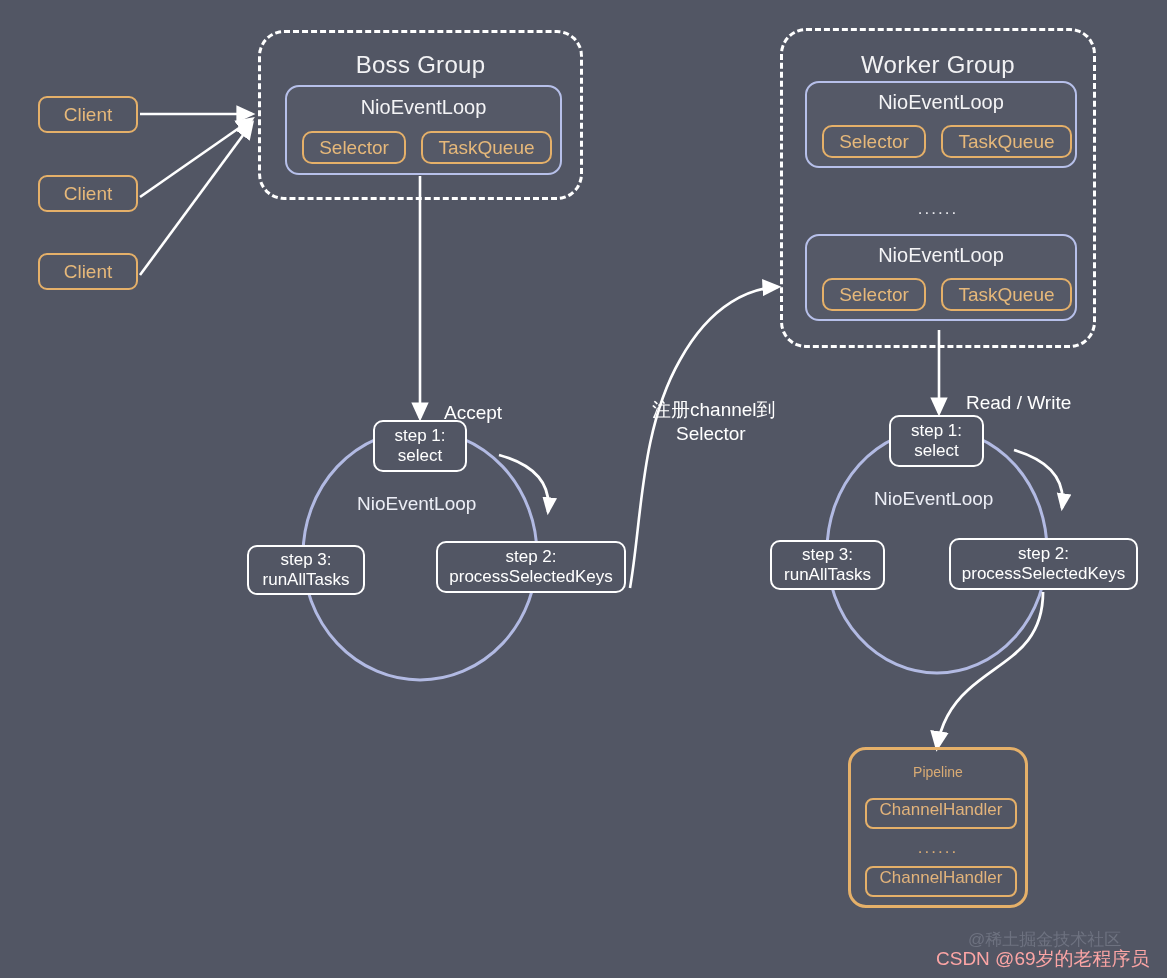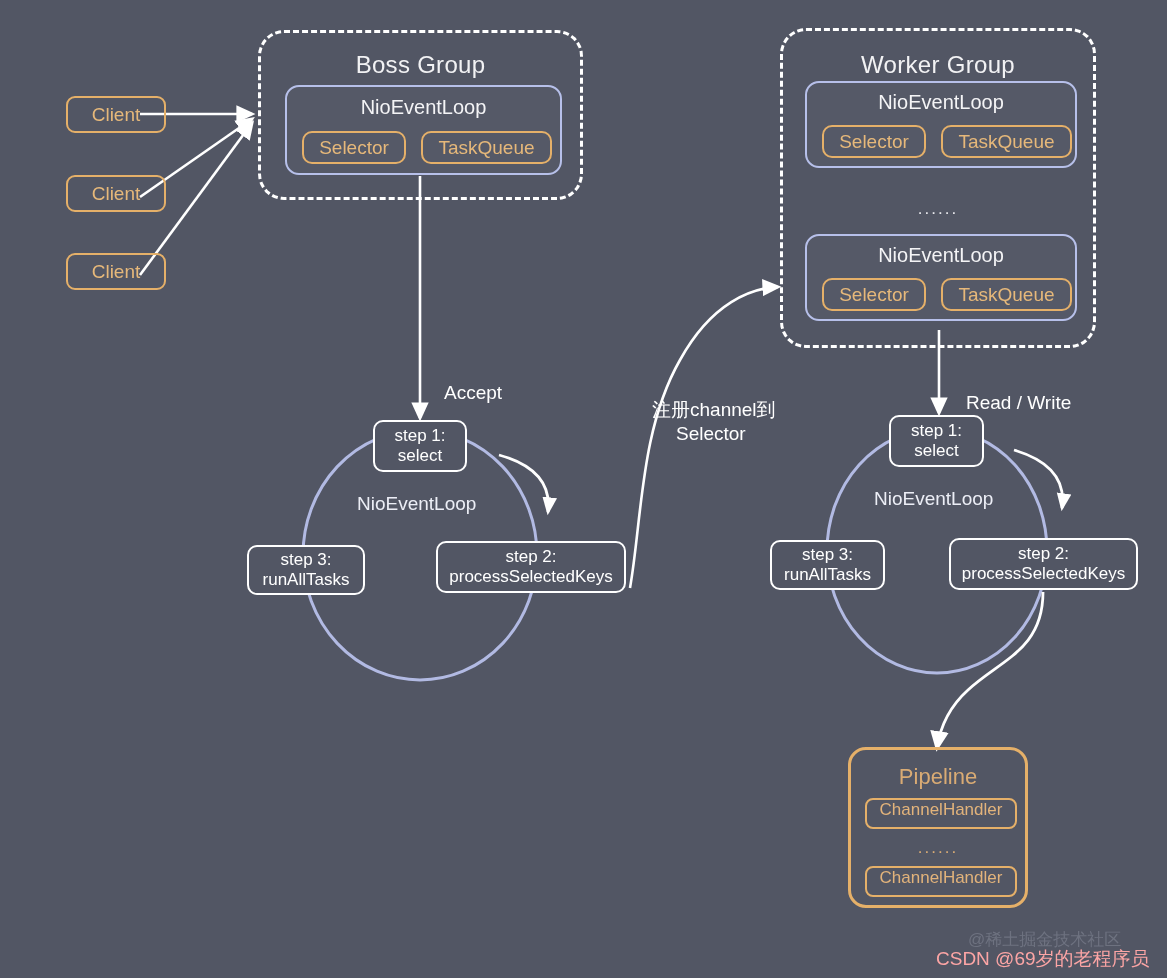--- a/index.html
+++ b/index.html
@@ -45,31 +45,31 @@
     display:flex;align-items:center;justify-content:center;
     color:#e6b87a;font-size:19px;
     background:transparent;
   }
 
   .client-box{
     position:absolute;box-sizing:border-box;
     border:2.5px solid #e5b069;
     border-radius:9px;
     display:flex;align-items:center;justify-content:center;
-    color:#e6b87a;font-size:19px;margin-left:28px;
+    color:#e6b87a;font-size:19px;
   }
 
   .pipeline-box{
     position:absolute;box-sizing:border-box;
     border:3px solid #e5b069;
     border-radius:18px;
   }
   .pipeline-title{
     position:absolute;left:0;right:0;text-align:center;
-    color:#d9ab74;font-size:22px;
+    color:#d9ab74;font-size:14px;
   }
   .handler-box{
     position:absolute;box-sizing:border-box;
     border:2px solid #e5b069;
     border-radius:8px;
     display:flex;align-items:flex-start;justify-content:center;
     color:#e2b37b;font-size:17px;
   }
 
   .step-box{
@@ -186,21 +186,21 @@
       <div class="nel-title" style="top:8px;">NioEventLoop</div>
       <div class="sub-box" style="left:15px;top:42px;width:104px;height:33px;">
         <span>Selector</span>
       </div>
       <div class="sub-box" style="left:134px;top:42px;width:131px;height:33px;">
         <span>TaskQueue</span>
       </div>
     </div>
   </div>
 
-  <div class="plain-label" style="left:444px;top:382px;">Accept</div>
+  <div class="plain-label" style="left:444px;top:402px;">Accept</div>
 
   <div class="loop-label" style="left:357px;top:493px;">NioEventLoop</div>
 
   <div class="step-box" style="left:373px;top:420px;width:94px;height:52px;">
     <span>step 1:</span>
     <span>select</span>
   </div>
 
   <div class="step-box" style="left:436px;top:541px;width:190px;height:52px;">
     <span>step 2:</span>

